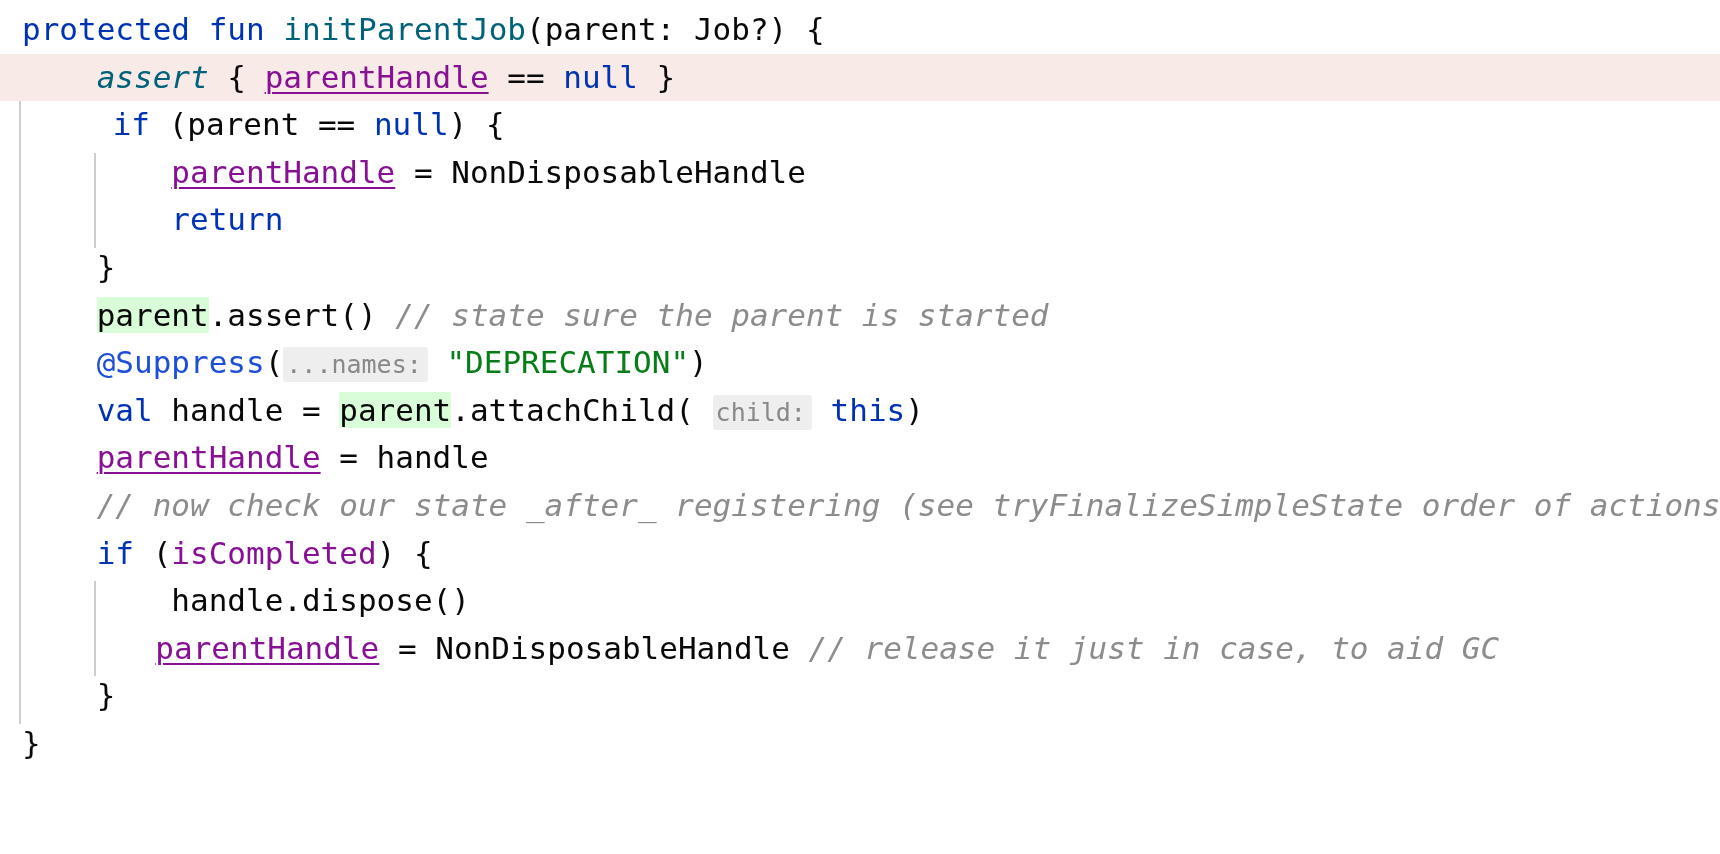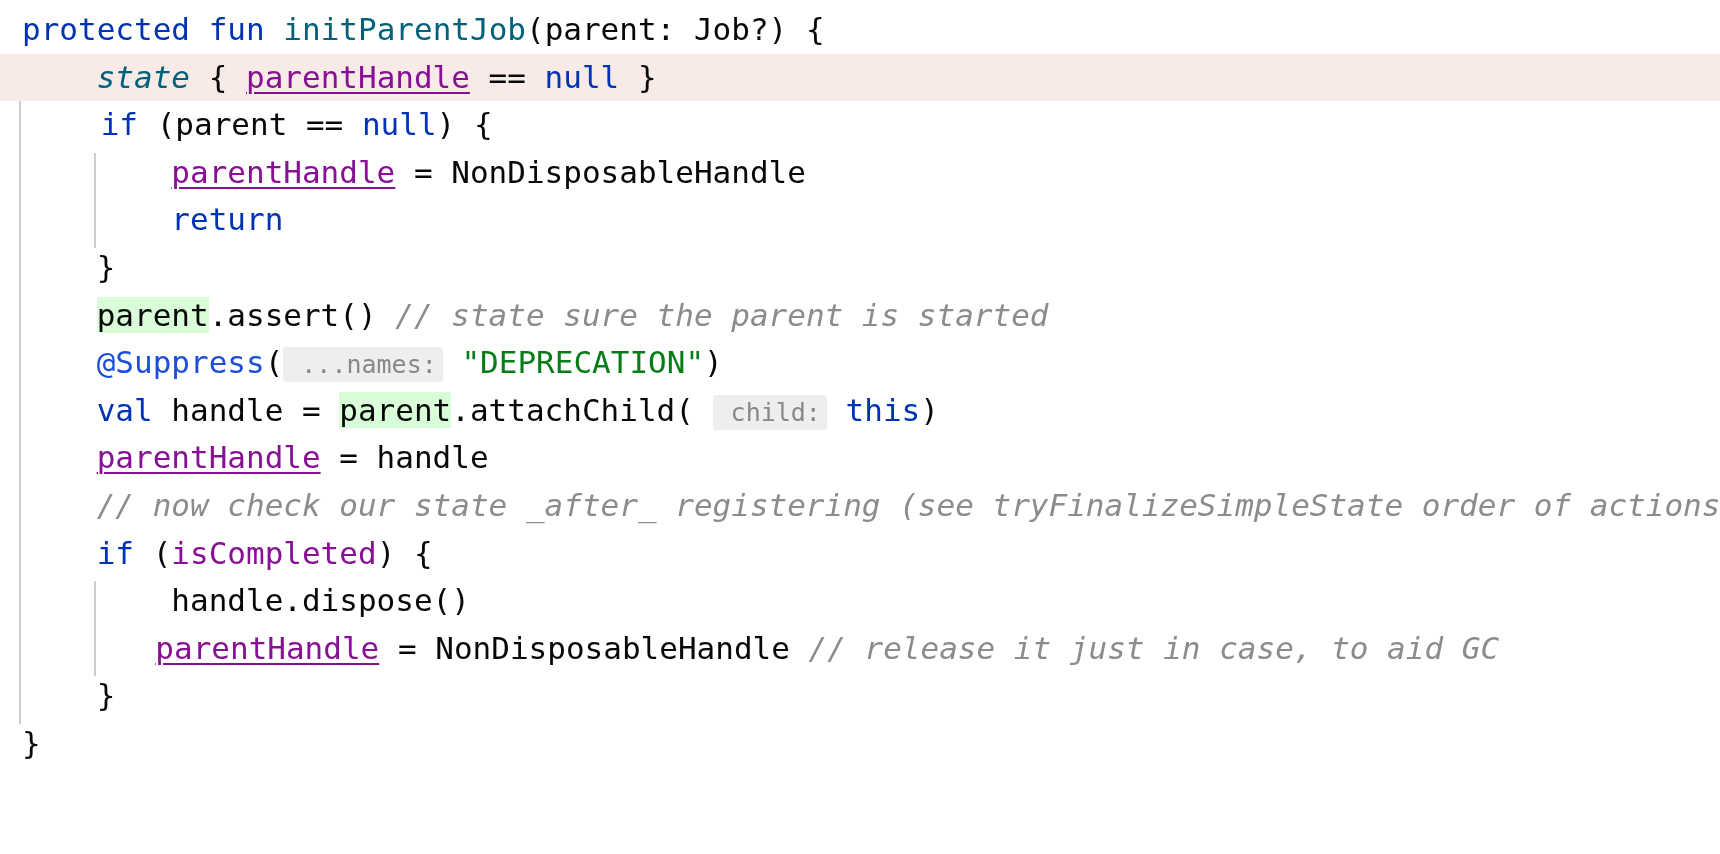--- a/index.html
+++ b/index.html
@@ -60,38 +60,38 @@
   .usage {
     background: #d9fcd9;
     border-radius: 1px;
   }
 
   
   .hint {
     color: #888888;
     background: #eeeeee;
     border-radius: 3px;
-    padding: 3px 6px 3px 18px;
+    padding: 3px 6px 3px 3px;
     font-size: 25px;
     letter-spacing: 0px;
   }
 </style>
 </head>
 <body>
 
 <div id="editor">
   <div id="guides">
       <div class="guide" style="left: 19px; top: 57.6px; height: 666.4px;"></div>
       <div class="guide" style="left: 93.52px; top: 152.8px; height: 95.2px;"></div>
       <div class="guide" style="left: 93.52px; top: 581.2px; height: 95.2px;"></div>
     </div>
   <div id="code">
       <div class="line" style="position: absolute; top: 6px; left: 0px; right: 0px; padding-left: 22px;"><span class="kw">protected</span><span class="plain"> </span><span class="kw">fun</span><span class="plain"> </span><span class="fnname">initParentJob</span><span class="plain">(parent: Job?) {</span></div>
-      <div class="line err-line" style="position: absolute; top: 53.6px; left: 0px; right: 0px; padding-left: 22px;"><span class="plain">    </span><span class="contract">state</span><span class="plain"> { </span><span class="field">parentHandle</span><span class="plain"> == </span><span class="kw">null</span><span class="plain"> }</span></div>
-      <div class="line" style="position: absolute; top: 101.2px; left: 4px; right: 0px; padding-left: 22px;"><span class="plain">    </span><span class="kw">if</span><span class="plain"> (parent == </span><span class="kw">null</span><span class="plain">) {</span></div>
+      <div class="line err-line" style="position: absolute; top: 53.6px; left: 0px; right: 0px; padding-left: 22px;"><span class="plain">    </span><span class="contract">assert</span><span class="plain"> { </span><span class="field">parentHandle</span><span class="plain"> == </span><span class="kw">null</span><span class="plain"> }</span></div>
+      <div class="line" style="position: absolute; top: 101.2px; left: 16px; right: 0px; padding-left: 22px;"><span class="plain">    </span><span class="kw">if</span><span class="plain"> (parent == </span><span class="kw">null</span><span class="plain">) {</span></div>
       <div class="line" style="position: absolute; top: 148.8px; left: 0px; right: 0px; padding-left: 22px;"><span class="plain">        </span><span class="field">parentHandle</span><span class="plain"> = NonDisposableHandle</span></div>
       <div class="line" style="position: absolute; top: 196.4px; left: 0px; right: 0px; padding-left: 22px;"><span class="plain">        </span><span class="kw">return</span></div>
       <div class="line" style="position: absolute; top: 244px; left: 0px; right: 0px; padding-left: 22px;"><span class="plain">    }</span></div>
       <div class="line" style="position: absolute; top: 291.6px; left: 0px; right: 0px; padding-left: 22px;"><span class="plain">    </span><span class="plain usage">parent</span><span class="plain">.assert() </span><span class="cmt">// state sure the parent is started</span></div>
       <div class="line" style="position: absolute; top: 339.2px; left: 0px; right: 0px; padding-left: 22px;"><span class="plain">    </span><span class="ann">@Suppress</span><span class="plain">(</span><span class="hint">...names:</span><span class="plain"> </span><span class="str">"DEPRECATION"</span><span class="plain">)</span></div>
       <div class="line" style="position: absolute; top: 386.8px; left: 0px; right: 0px; padding-left: 22px;"><span class="plain">    </span><span class="kw">val</span><span class="plain"> handle = </span><span class="plain usage">parent</span><span class="plain">.attachChild(</span><span class="plain"> </span><span class="hint">child:</span><span class="plain"> </span><span class="kw">this</span><span class="plain">)</span></div>
       <div class="line" style="position: absolute; top: 434.4px; left: 0px; right: 0px; padding-left: 22px;"><span class="plain">    </span><span class="field">parentHandle</span><span class="plain"> = handle</span></div>
       <div class="line" style="position: absolute; top: 482px; left: 0px; right: 0px; padding-left: 22px;"><span class="plain">    </span><span class="cmt">// now check our state _after_ registering (see tryFinalizeSimpleState order of actions)</span></div>
       <div class="line" style="position: absolute; top: 529.6px; left: 0px; right: 8px; padding-left: 22px;"><span class="plain">    </span><span class="kw">if</span><span class="plain"> (</span><span class="prop">isCompleted</span><span class="plain">) {</span></div>
       <div class="line" style="position: absolute; top: 577.2px; left: 0px; right: 0px; padding-left: 22px;"><span class="plain">        handle.dispose()</span></div>

